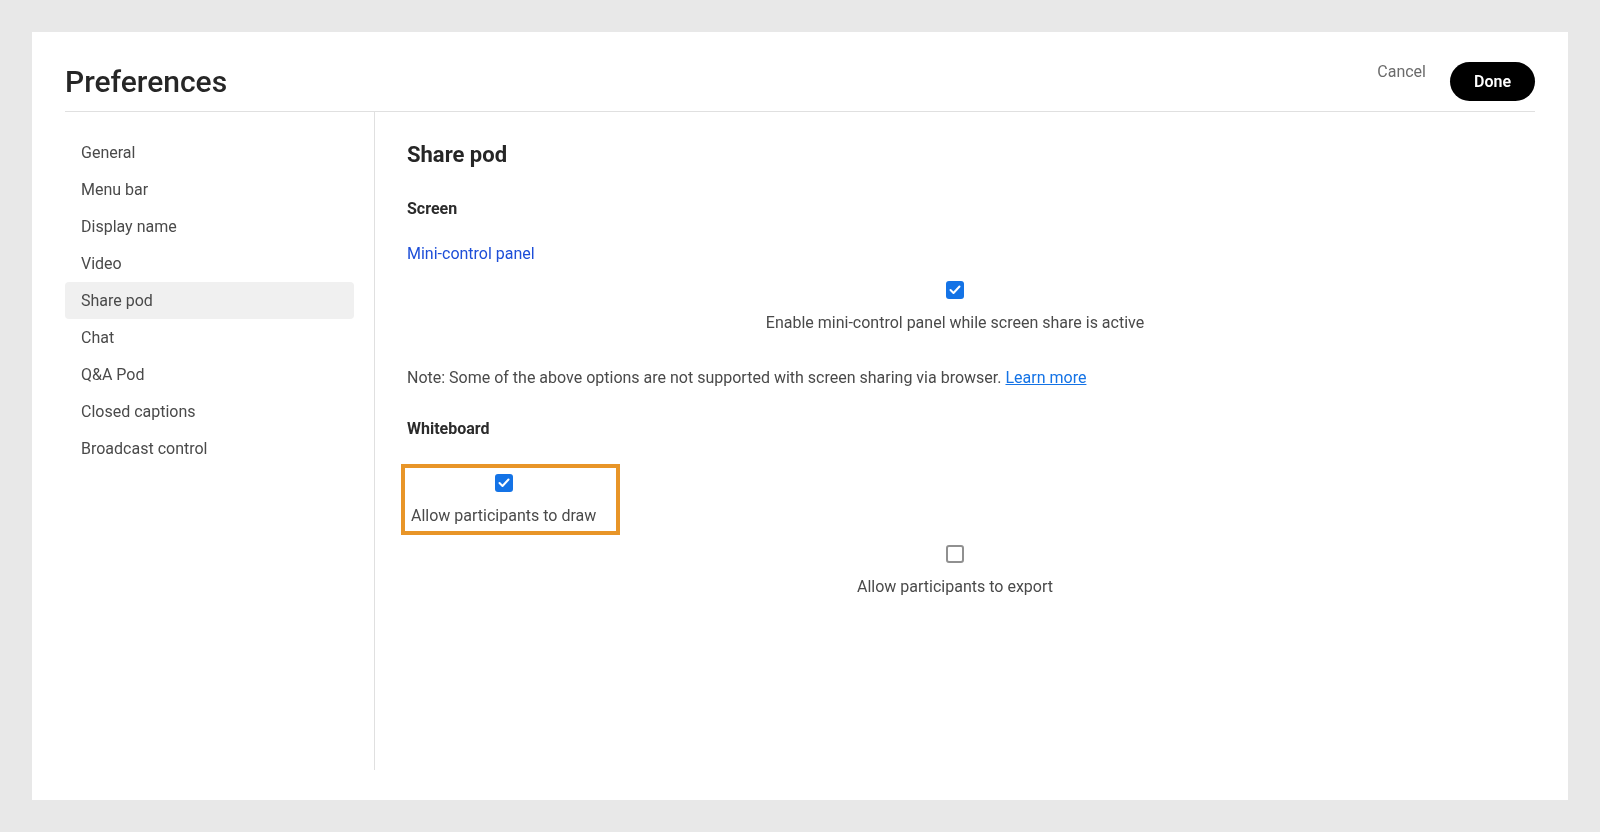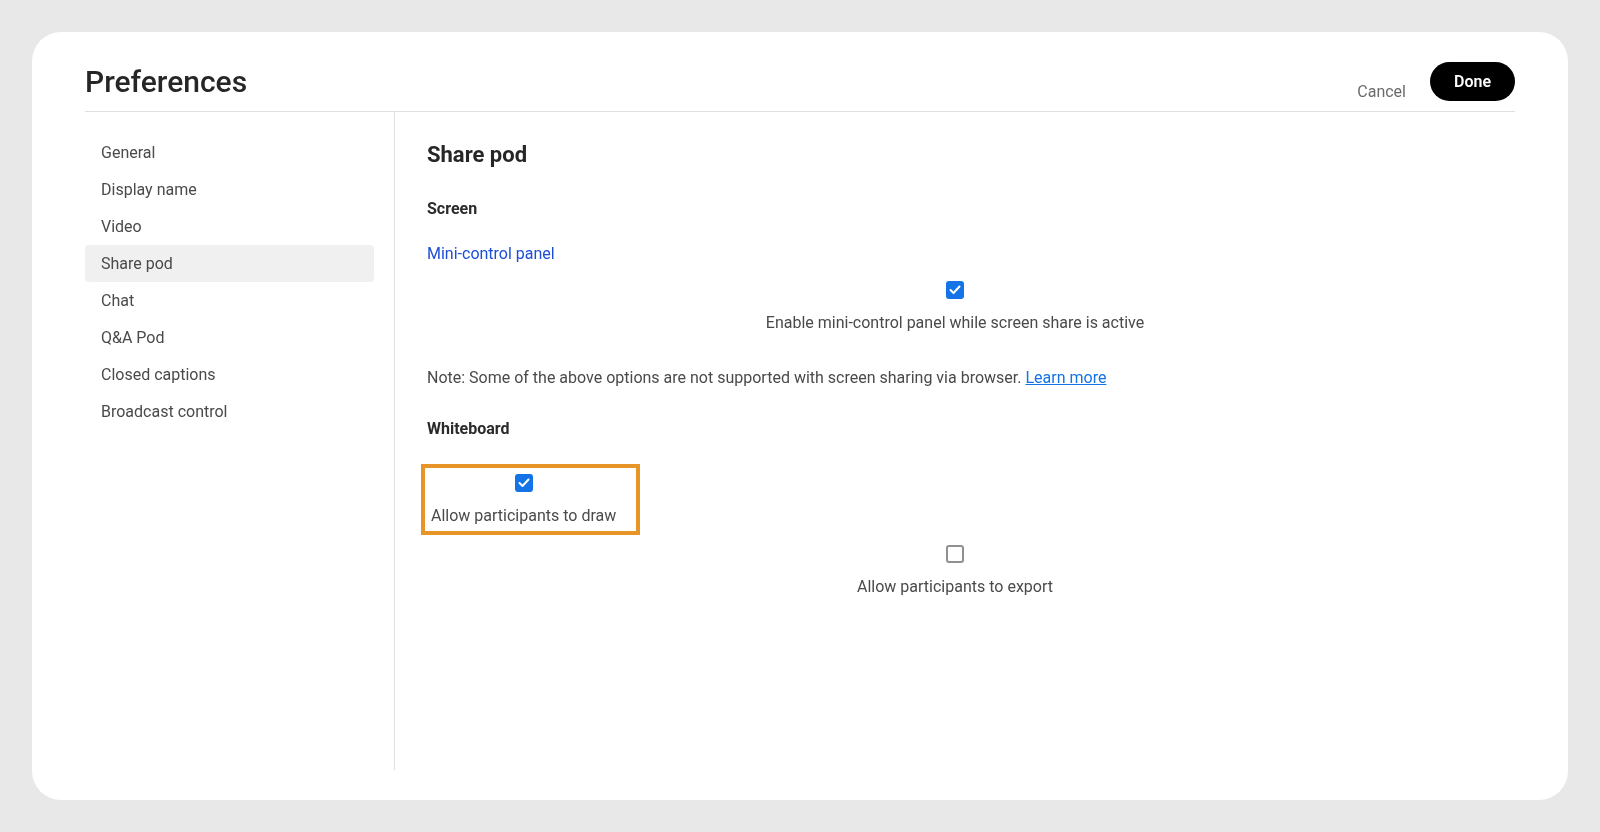--- a/index.html
+++ b/index.html
@@ -11,38 +11,37 @@
     body {
       background: #e8e8e8;
       padding: 32px;
       width: 1600px;
       height: 832px;
     }
     .dialog {
       background: #fff;
       width: 100%;
       height: 100%;
-      padding: 30px 53px;
-      border-radius: 29px;
+      padding: 30px 33px;
     }
     .header {
       display: flex;
       justify-content: space-between;
       align-items: center;
       padding-bottom: 10px;
       border-bottom: 1px solid #e0e0e0;
     }
     .title {
       font-size: 30px;
       font-weight: 500;
       color: #262626;
     }
     .header-actions {
       display: flex;
-      align-items: flex-end;
+      align-items: flex-start;
       gap: 24px;
     }
     .cancel-btn {
       background: none;
       border: none;
       color: #6b6b6b;
       font-size: 16px;
       cursor: pointer;
     }
     .done-btn {
@@ -162,20 +161,21 @@
     <h1 class="title">Preferences</h1>
     <div class="header-actions">
       <button class="cancel-btn">Cancel</button>
       <button class="done-btn">Done</button>
     </div>
   </div>
 
   <div class="body">
     <nav class="sidebar">
       <div class="sidebar-item">General</div>
+      <div class="sidebar-item">Menu bar</div>
       <div class="sidebar-item">Display name</div>
       <div class="sidebar-item">Video</div>
       <div class="sidebar-item active">Share pod</div>
       <div class="sidebar-item">Chat</div>
       <div class="sidebar-item">Q&amp;A Pod</div>
       <div class="sidebar-item">Closed captions</div>
       <div class="sidebar-item">Broadcast control</div>
     </nav>
 
     <main class="main">

